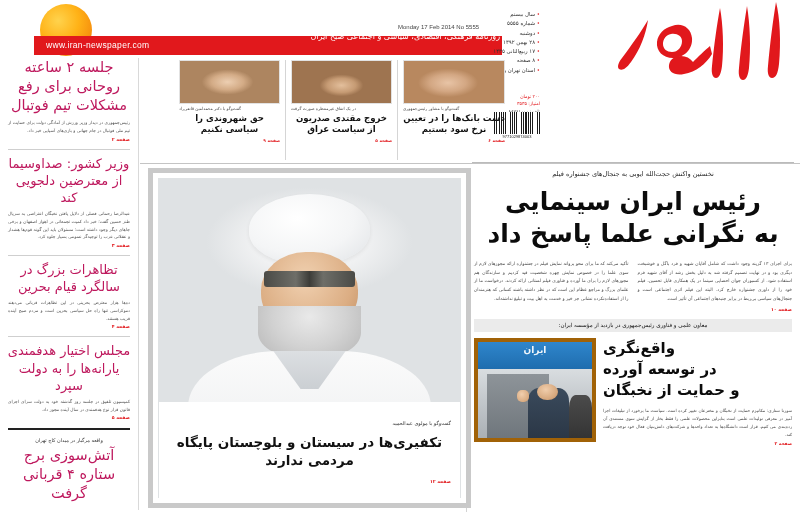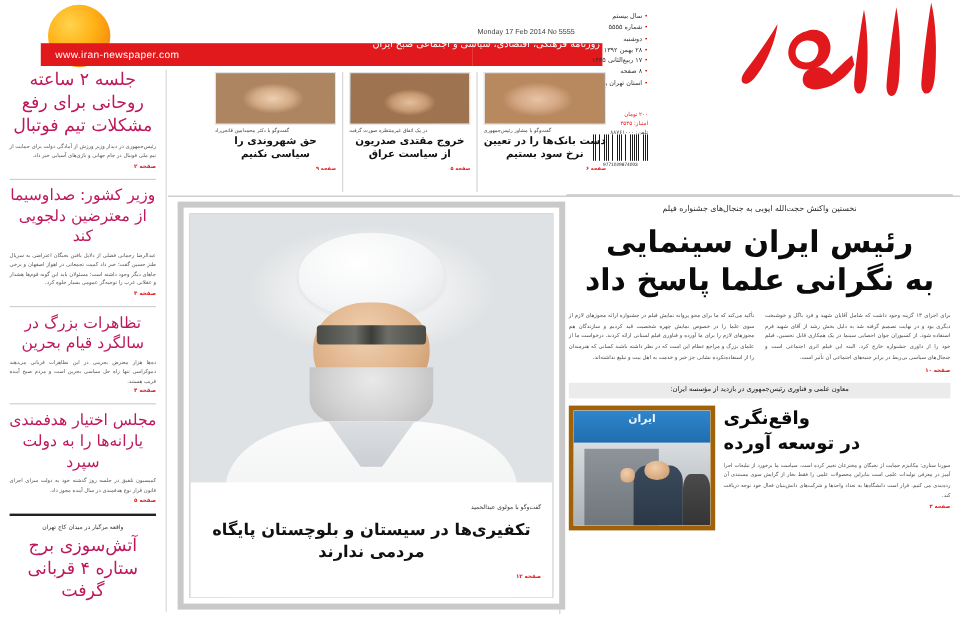--- a/index.html
+++ b/index.html
@@ -282,20 +282,21 @@
     <div class="rc-tag">صفحه ۱۰</div>
 
     <div class="banner">
       <span>معاون علمی و فناوری رئیس‌جمهوری در بازدید از مؤسسه ایران:</span>
     </div>
 
     <div class="bottom">
       <div class="bt-text">
         <div class="bt-head">واقع‌نگری</div>
         <div class="bt-head">در توسعه آورده</div>
+        <div class="bt-head">و حمایت از نخبگان</div>
         <div class="bt-body">سورنا ستاری: مکانیزم حمایت از نخبگان و مخترعان تغییر کرده است. سیاست ما برخورد از تبلیغات اجرا آمیز در معرفی تولیدات علمی است بنابراین محصولات علمی را فقط بخار از گرایش سوی مستندی آن رده‌بندی می کنیم. قرار است دانشگاه‌ها به تعداد واحدها و شرکت‌های دانش‌بنیان فعال خود توجه دریافت کند.</div>
         <div class="bt-tag">صفحه ۳</div>
       </div>
       <div class="bt-photo">
         <div class="bp-sign"></div>
         <div class="bp-signtext">ایران</div>
         <div class="bp-wall"></div>
         <div class="bp-door"></div>
         <div class="bp-man"></div>
         <div class="bp-head"></div>

